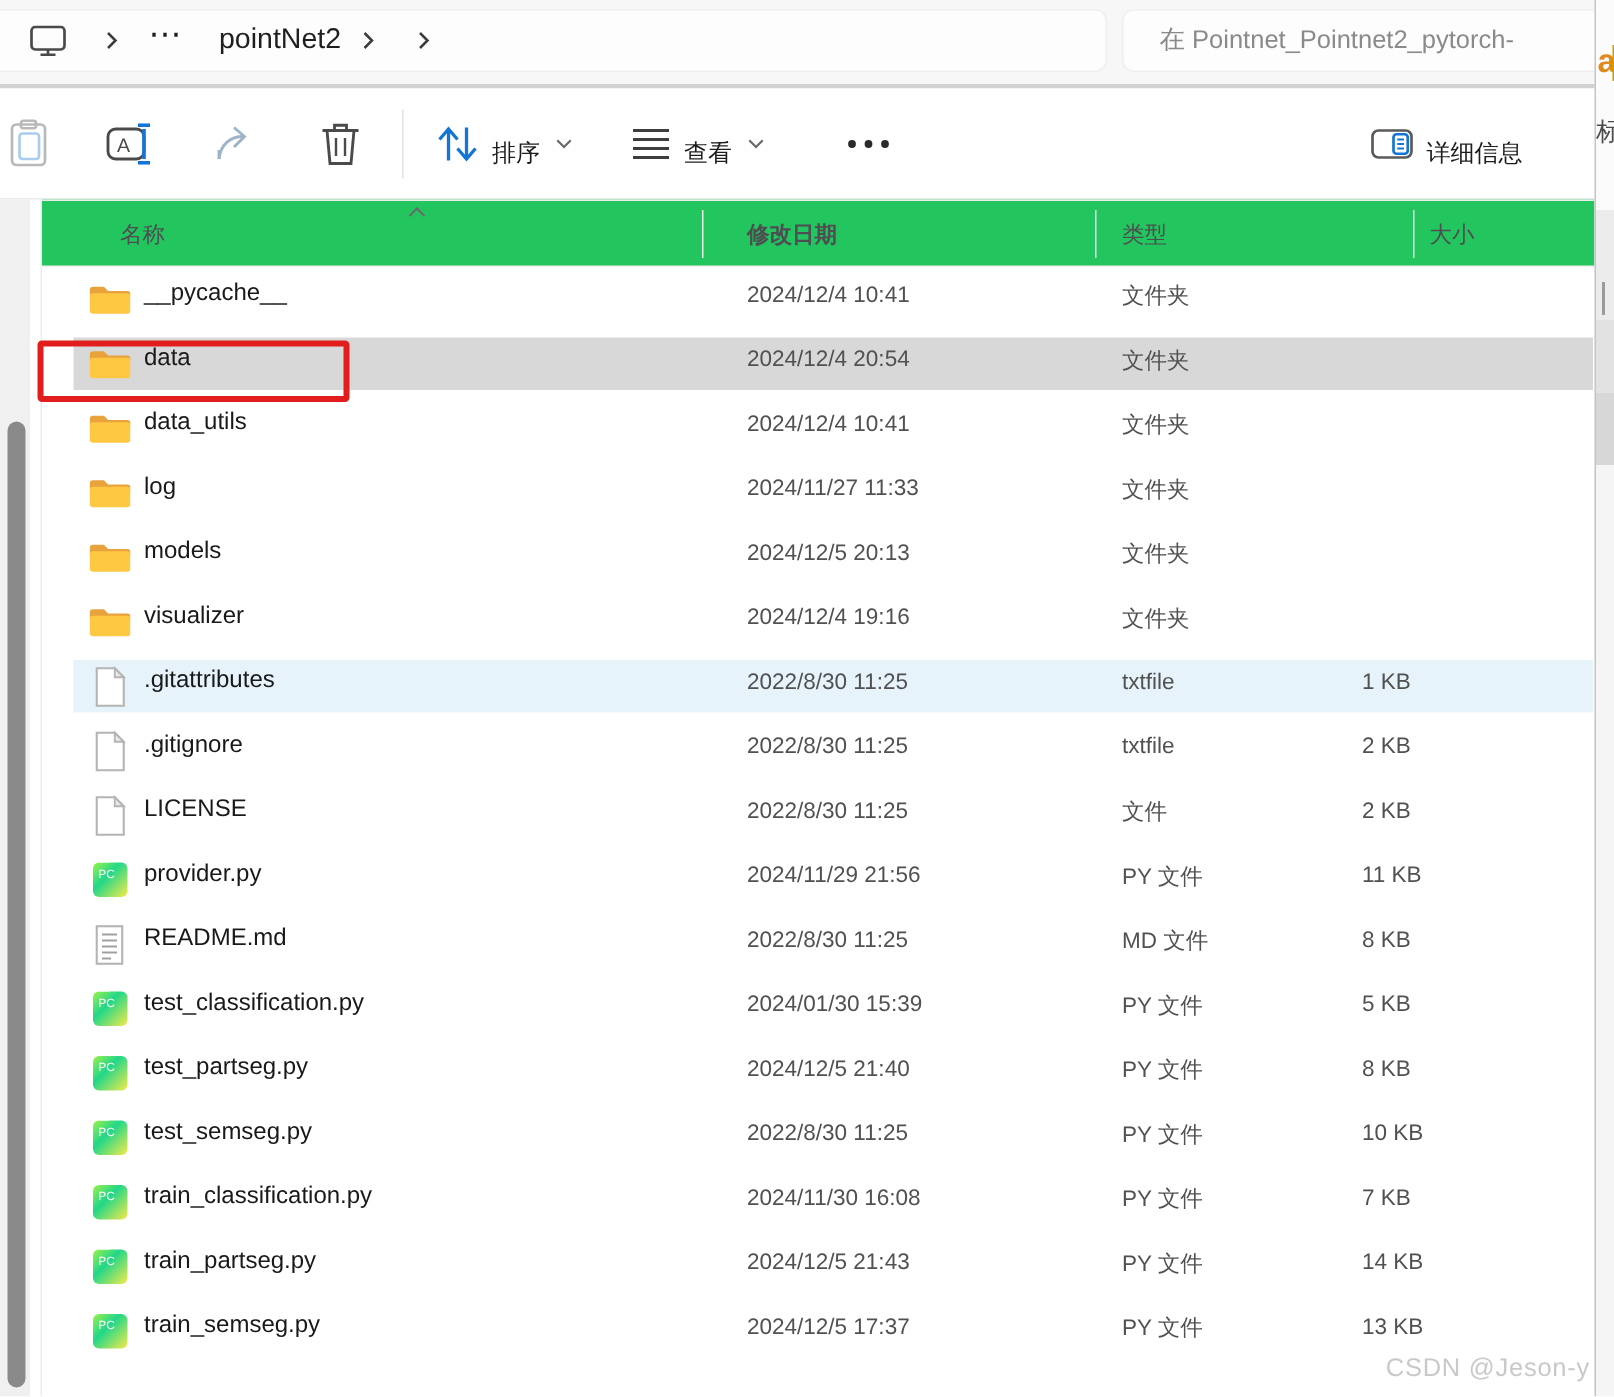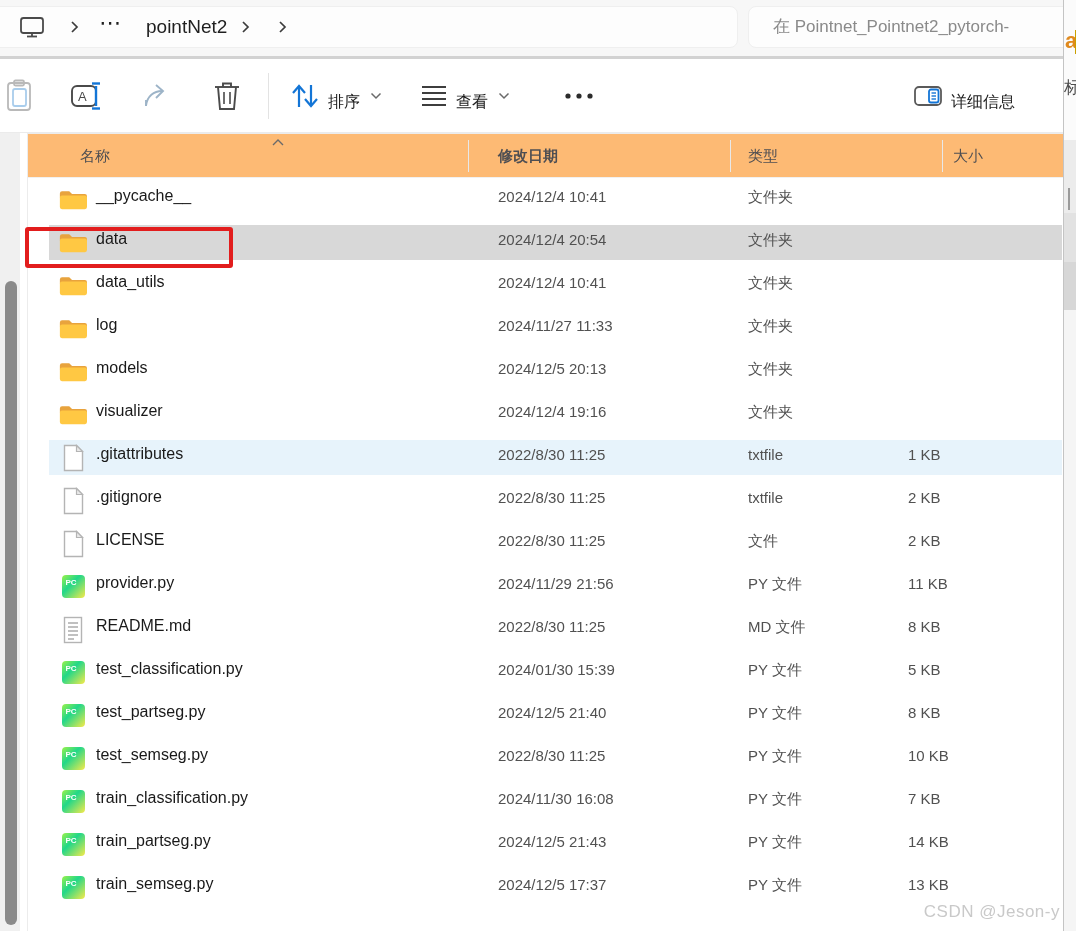--- a/index.html
+++ b/index.html
@@ -30,21 +30,21 @@
   .tlabel { font-size:16px; color:#1c1c1c; white-space:nowrap;margin-top:12px; }
   .tsep { position:absolute; left:268px; top:14px; width:1px; height:46px; background:#e3e3e3; }
   .chev { display:inline-flex; margin-left:2px; }
 
   
   .left-strip { left:0; top:133px; width:20px; height:798px; background:#f0f0f0; }
   .left-strip-line { left:27px; top:133px; width:1px; height:798px; background:#ececec; }
   .left-thumb { left:5px; top:281px; width:12px; height:644px; background:#8a8a8a; border-radius:6px; }
 
   
-  .colhead { left:28px; top:133px; width:1035px; height:45px; background:#fdba74;
+  .colhead { left:28px; top:133px; width:1035px; height:45px; background:#22c55e;
     border-top:1px solid #ececec; border-bottom:1px solid #f1f1f1; font-size:15px; color:#4e4e52; }
   .colhead .col { position:absolute; top:13px; cursor:default; }
   .col-name { left:52px; }
   .col-date { left:470px;font-weight:bold; }
   .col-type { left:720px; }
   .col-size { left:925px; }
   .head-sep { position:absolute; top:6px; width:1px; height:32px; background:#e8e8e8; }
   .sort-asc { position:absolute; left:243px; top:-1px; }
 
   
@@ -59,21 +59,21 @@
   .cell.type { left:720px; }
   .cell.size { left:880px; width:145px; text-align:left; }
   .icon-cell { position:absolute; left:31px; top:8px; width:28px; height:27px;
     display:flex; align-items:center; justify-content:center; }
 
   
   .pc-icon { width:23px; height:23px; border-radius:4px; padding:2px;
     background:linear-gradient(135deg,#9cf24a 0%,#21d789 40%,#f7ea4a 100%); position:relative; }
   .pc-icon .inner { width:100%; height:100%; background:#000; border-radius:2px; position:relative; }
   .pc-icon .pc-text { position:absolute; top:1px; left:2px; color:#fff; font-size:8px;
-    font-weight:bold; letter-spacing:0; font-family:"Liberation Sans",sans-serif; }
+    font-weight:normal; letter-spacing:0; font-family:"Liberation Sans",sans-serif; }
   .pc-icon .pc-bar { position:absolute; left:2px; bottom:2px; width:7px; height:2px; background:#fff; }
 
   
   .red-annotation { left:25px; top:227px; width:208px; height:41px;
     border:4px solid #e21d1d; border-radius:3px; z-index:40; pointer-events:none; }
 
   
   .sliver { left:1063px; top:0; width:13px; height:931px; background:#fbfbfb;
     border-left:1px solid #c4c4c4; z-index:30; overflow:hidden; }
   .sliver .txt-a { position:absolute; left:1px; top:28px; font-size:22px; color:#e08a1e; font-weight:bold; }

